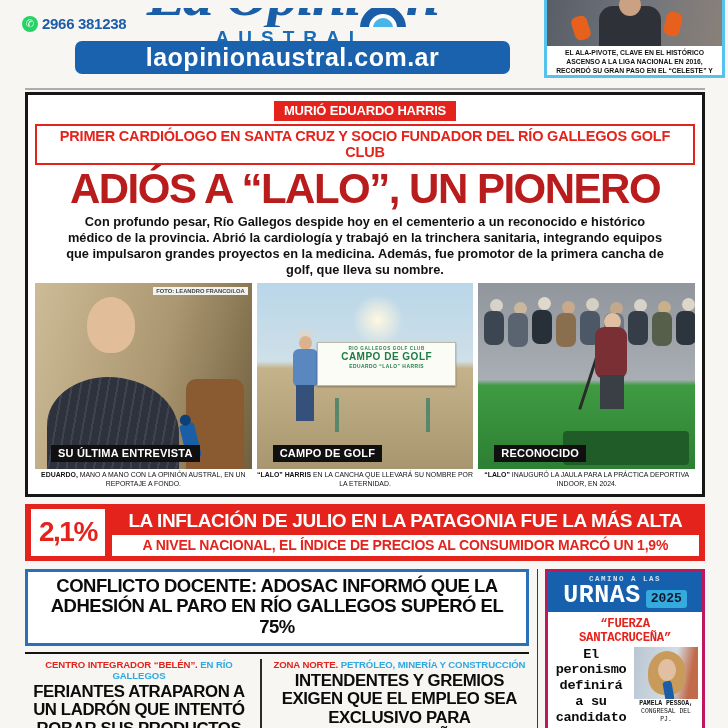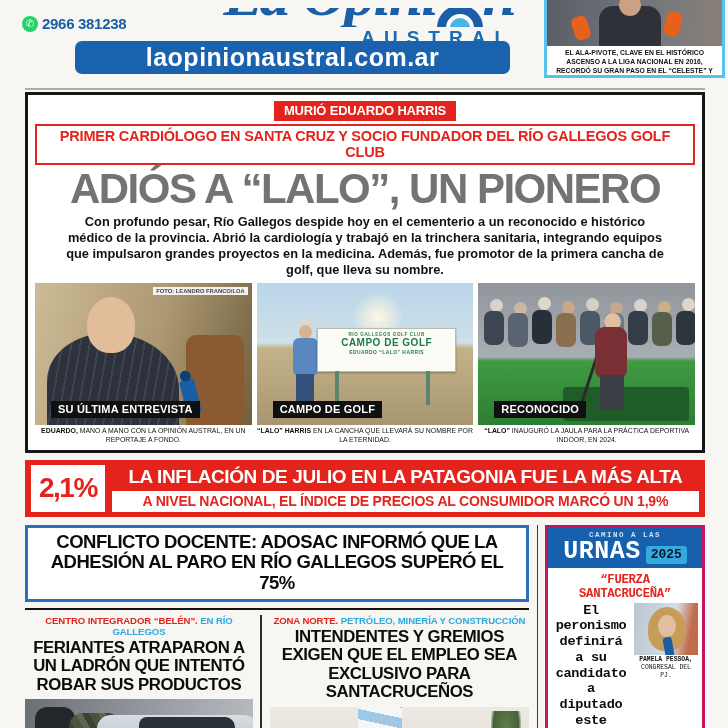--- a/index.html
+++ b/index.html
@@ -1,21 +1,21 @@
 <!DOCTYPE html>
 <html><head>
 <meta charset="utf-8">
 <style>
   * { margin:0; padding:0; box-sizing:border-box; }
   body { background:#e9e8e5; font-family:"Liberation Sans", sans-serif; }
   .page { width:728px; height:728px; background:#f7f6f3; overflow:hidden; position:relative; margin:0 auto; }
 
   
   .masthead { height:86px; position:relative; background:#f7f6f3; }
-  .logo-block { position:absolute; left:70px; width:445px; top:8px; text-align:right; }
+  .logo-block { position:absolute; left:70px; width:445px; top:8px; text-align:center; }
   .logo-clip { height:19px; overflow:hidden; }
   .logo-text { font-family:"Liberation Serif", serif; font-weight:bold; font-style:italic; font-size:62px; line-height:62px; color:#1b5ea8; margin-top:-45px; letter-spacing:-2px; white-space:nowrap; }
   .bubble-o { display:inline-block; width:46px; height:46px; border:9px solid #1b5ea8; border-radius:50%; vertical-align:-36px; position:relative; background:#fff; }
   .bubble-o .bubble { position:absolute; inset:4px; background:#49b4e6; border-radius:50% 50% 10% 50%; transform:rotate(45deg); }
   .logo-tagline { font-size:19px; font-weight:bold; letter-spacing:9px; color:#1b6bb5; line-height:21px; }
   .phone-row { position:absolute; left:22px; top:15px; display:flex; align-items:center; gap:4px; }
   .wa-icon { width:16px; height:16px; border-radius:50%; background:#25d366; color:#fff; font-size:10px; line-height:16px; text-align:center; }
   .phone-num { font-size:15px; font-weight:bold; color:#1b5ea8; letter-spacing:-0.3px; }
   .url-bar { position:absolute; left:75px; top:41px; width:435px; height:33px; background:#1b62ae; border-radius:7px; color:#fff; font-size:25px; font-weight:bold; text-align:center; line-height:32px; letter-spacing:0.5px; }
   .top-card { position:absolute; right:3px; top:0; width:181px; height:78px; border:3px solid #56c3ef; border-top:none; background:#fff; overflow:hidden; }
@@ -26,25 +26,25 @@
   .mic-orange.m1 { left:26px; top:16px; transform:rotate(-18deg); }
   .mic-orange.m2 { left:118px; top:12px; transform:rotate(14deg); }
   .top-card-caption { font-size:6.8px; font-weight:bold; text-align:center; line-height:1.35; padding:2px 4px; color:#111; }
 
   .gray-rule { height:2px; background:#adadad; margin:2px 23px 2px 25px; }
 
   
   .main-box { margin:0 23px 0 25px; border:3px solid #161616; background:#fff; padding:3px 0 3px; }
   .badge-red { display:table; margin:3px auto 3px; background:#e3231c; color:#fff; font-size:13px; font-weight:bold; padding:2px 10px 3px; letter-spacing:-0.2px; }
   .kicker-strip { margin:0 7px 3px; border:2.5px solid #e3231c; color:#e3231c; font-size:14.5px; font-weight:bold; text-align:center; padding:2px 16px 3px; letter-spacing:-0.2px; }
-  .main-headline { font-size:42px; font-weight:bold; letter-spacing:-1.5px; text-align:center; line-height:1.02; color:#737373; margin:1px 4px 3px; white-space:nowrap; }
+  .main-headline { font-size:42px; font-weight:bold; letter-spacing:-1.5px; text-align:center; line-height:1.02; color:#b91c1c; margin:1px 4px 3px; white-space:nowrap; }
   .deck { font-size:12.8px; font-weight:bold; text-align:center; line-height:1.25; margin:0 34px 5px; color:#111; }
 
   .photos-row { display:flex; gap:5px; margin:1px 7px 2px; }
-  .photo { flex:1; height:142px; position:relative; overflow:hidden; background:#ccc; }
+  .photo { flex:1; height:186px; position:relative; overflow:hidden; background:#ccc; }
   .photo-label { position:absolute; bottom:7px; left:16px; background:#101010; color:#fff; font-size:11px; font-weight:bold; padding:2px 7px 3px; letter-spacing:0.2px; }
   .photo-credit { position:absolute; top:4px; right:4px; background:#f2f2ee; color:#444; font-size:5.8px; font-weight:bold; padding:1px 3px; }
   .captions-row { display:flex; gap:5px; margin:2px 7px 2px; }
   .photo-caption { flex:1; font-size:6.9px; text-align:center; color:#111; line-height:1.3; }
 
   
   .ph1 { background:linear-gradient(105deg,#cdbb97 0%,#ab9771 55%,#71603f 100%); }
   .p1-chair { position:absolute; right:8px; bottom:0; width:58px; height:90px; background:#8a5a30; border-radius:10px 10px 0 0; }
   .p1-body { position:absolute; left:12px; bottom:-12px; width:132px; height:104px; border-radius:46% 54% 0 0; background:repeating-linear-gradient(100deg,#2d323c 0 7px,#3d434f 7px 9px); }
   .p1-head { position:absolute; left:52px; top:14px; width:48px; height:56px; border-radius:50% 50% 45% 45%; background:#e2bd99; }

